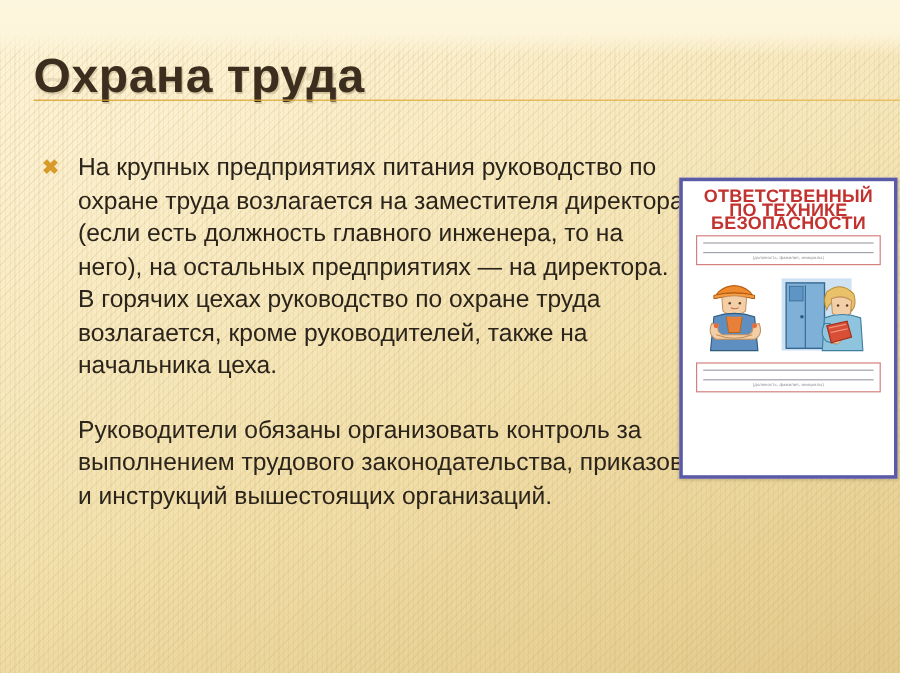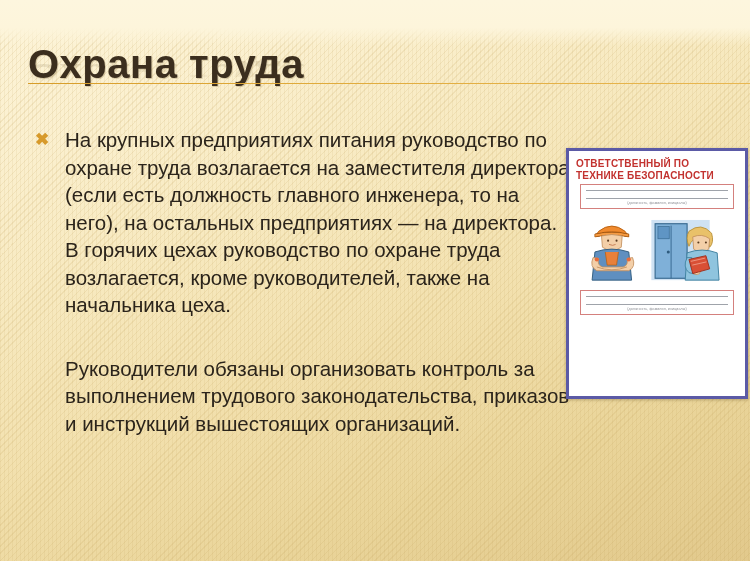--- a/index.html
+++ b/index.html
@@ -108,21 +108,21 @@
   }
   .para {
     position: relative;
     font-family: "Liberation Sans", sans-serif;
     font-size: 20.5px;
     line-height: 27.5px;
     color: #2b241b;
     padding-left: 35px;
   }
   .para + .para {
-    margin-top: 36px;
+    margin-top: 26px;
   }
   .bullet {
     position: absolute;
     left: 5px;
     top: 2px;
     font-size: 17px;
     line-height: 24px;
     font-weight: bold;
     color: #d79a2b;
   }
@@ -144,25 +144,25 @@
     position: absolute;
     left: 5px;
     top: 4px;
     right: 5px;
     bottom: 4px;
     background: #ffffff;
     display: flex;
     flex-direction: column;
   }
   .poster-heading {
-    text-align: left;
+    text-align: center;
     color: #c2322f;
     font-family: "Liberation Sans", sans-serif;
     font-weight: bold;
-    font-size: 10px;
+    font-size: 15px;
     line-height: 11.5px;
     letter-spacing: 0.2px;
     padding: 3px 2px 2px 2px;
   }
   .poster-field {
     margin: 1px 6px 3px 6px;
     border: 1px solid #d4807d;
     padding: 5px 5px 2px 5px;
     background: #ffffff;
   }

